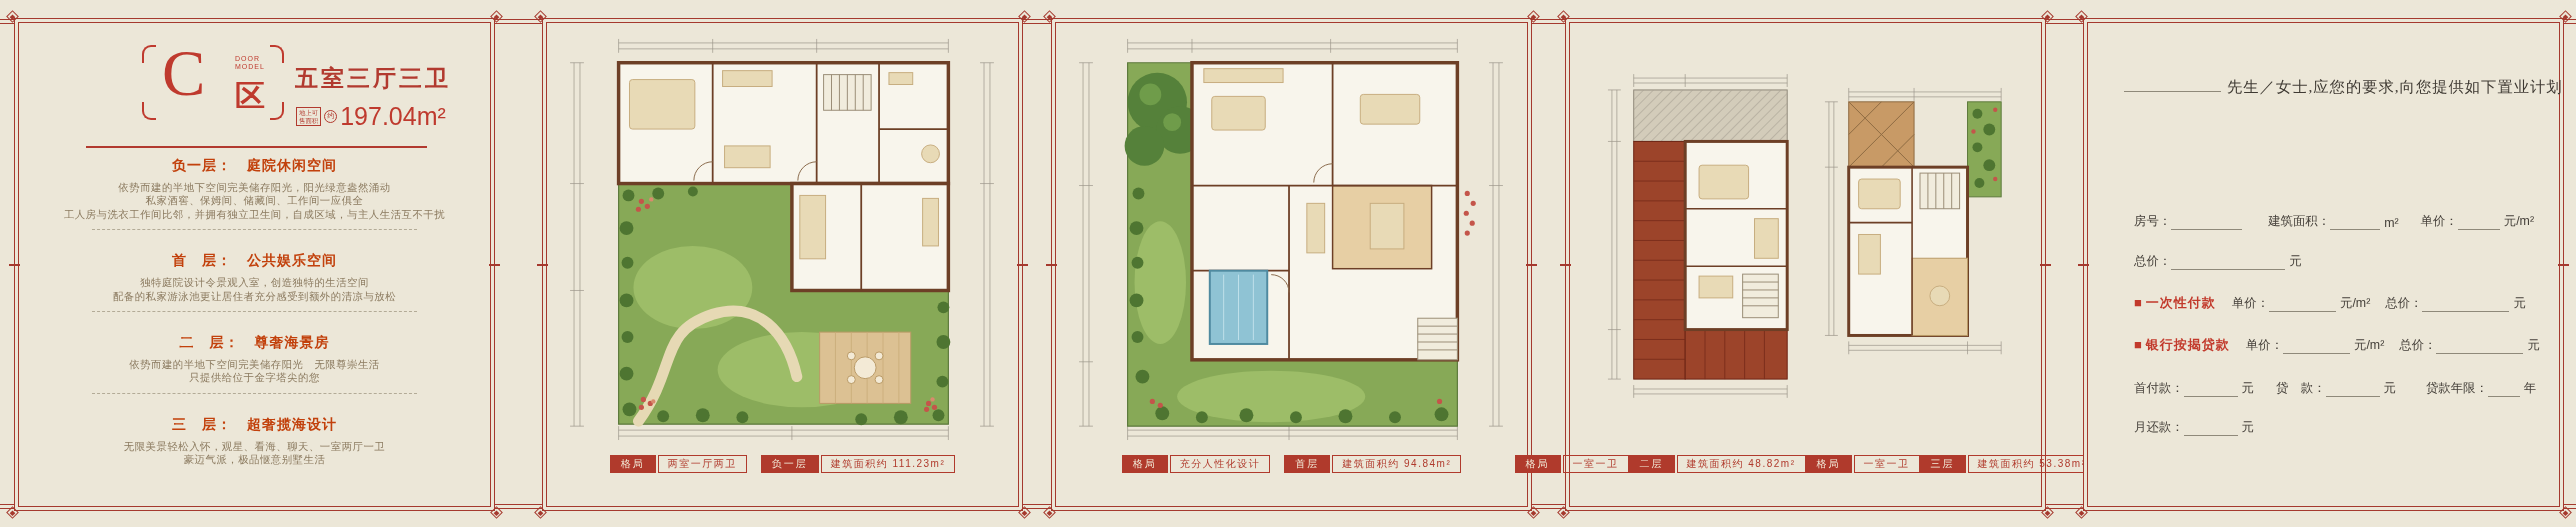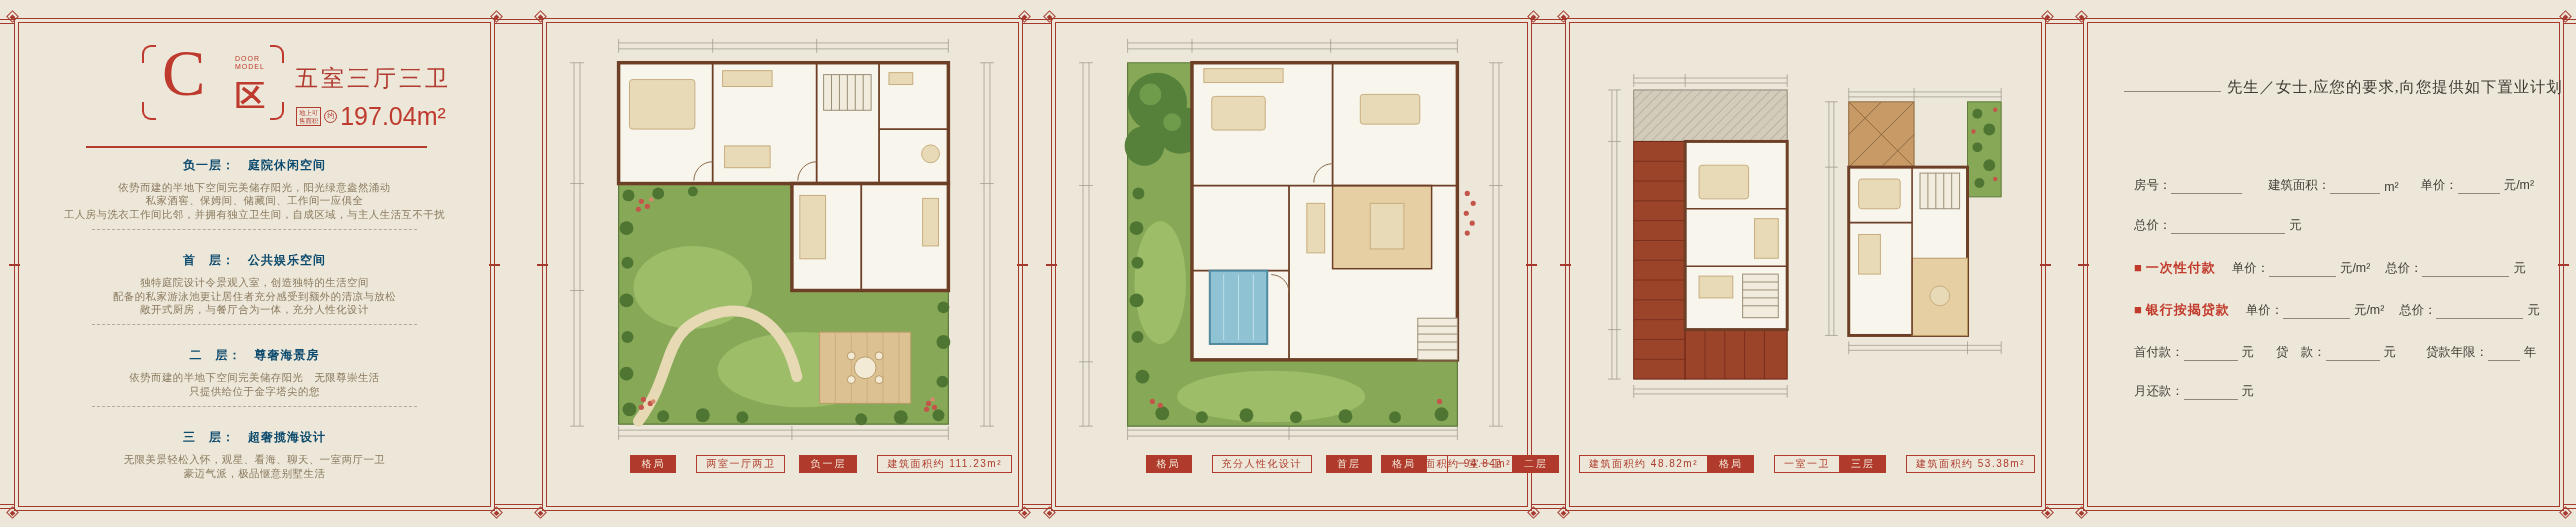--- a/index.html
+++ b/index.html
@@ -21,51 +21,51 @@
   .logo-sub{position:absolute;left:220px;top:36px;color:#bf3a2e;font-size:7px;line-height:8px;
             letter-spacing:1px;font-family:"Liberation Sans",sans-serif;}
   .logo-zone{position:absolute;left:220px;top:57px;font-size:30px;color:#bf3a2e;font-weight:700;}
   .brk{position:absolute;top:26px;width:14px;height:75px;}
   .brk i{position:absolute;width:12px;height:16px;border:0 solid #bf3a2e;font-style:normal;}
   .brk.bl2{left:127px}.brk.br2{left:255px}
   .brk.bl2 i.t{top:0;left:0;border-left-width:2px;border-top-width:2px;border-radius:9px 0 0 0;}
   .brk.bl2 i.b{bottom:0;left:0;border-left-width:2px;border-bottom-width:2px;border-radius:0 0 0 9px;}
   .brk.br2 i.t{top:0;right:0;border-right-width:2px;border-top-width:2px;border-radius:0 9px 0 0;}
   .brk.br2 i.b{bottom:0;right:0;border-right-width:2px;border-bottom-width:2px;border-radius:0 0 9px 0;}
-  .hero-title{position:absolute;left:280px;top:44px;font-size:23px;font-weight:400;color:#b23a2f;letter-spacing:3px;}
+  .hero-title{position:absolute;left:280px;top:44px;font-size:23px;font-weight:700;color:#b23a2f;letter-spacing:3px;}
   .area-row{position:absolute;left:281px;top:83px;display:flex;align-items:center;}
   .area-tag{border:1px solid #b23a2f;color:#b23a2f;font-size:6.4px;line-height:7.4px;padding:1px 2px;
             text-align:center;font-family:"Liberation Sans",sans-serif;}
   .approx{width:11px;height:11px;border:1px solid #b23a2f;border-radius:50%;color:#b23a2f;font-size:7px;
           line-height:11px;text-align:center;margin:0 3px;}
   .area-num{font-family:"Liberation Sans",sans-serif;font-size:25px;color:#bf3a2e;}
   .red-rule{position:absolute;left:71px;top:127px;width:341px;height:2px;background:#b23a2f;}
   .secs{position:absolute;left:20px;right:20px;top:139px;}
-  .sec-h{color:#0c4a6e;font-size:12px;line-height:15px;font-weight:700;text-align:center;letter-spacing:1px;}
+  .sec-h{color:#c2410c;font-size:14px;line-height:15px;font-weight:700;text-align:center;letter-spacing:1px;}
   .sec-p{color:#8b7a5f;font-size:10.4px;line-height:13.4px;text-align:center;letter-spacing:0.5px;margin-top:8px;}
   .sec-p div{white-space:nowrap;}
   .dash{border-top:1px dashed #b3ab97;width:74%;margin:8px auto 23px;}
   
   .plan-svg{position:absolute;}
-  .legend{position:absolute;left:0;right:10px;top:436px;display:flex;justify-content:flex-end;align-items:center;}
+  .legend{position:absolute;left:0;right:0;top:436px;display:flex;justify-content:center;align-items:center;}
   .badge{background:#b03a2c;color:#f3ecd9;font-size:10px;line-height:12px;padding:3px 11px;
          font-family:"Liberation Sans",sans-serif;letter-spacing:2px;white-space:nowrap;}
   .badge-val{border:1px solid #b03a2c;color:#b03a2c;font-size:10px;line-height:12px;padding:2px 9px;
-             margin-left:20px;letter-spacing:1.5px;font-family:"Liberation Sans",sans-serif;white-space:nowrap;}
+             margin-left:2px;letter-spacing:1.5px;font-family:"Liberation Sans",sans-serif;white-space:nowrap;}
   .lg-gap{width:14px}.lg-wide{width:61px}
   
   .f-title{position:absolute;left:40px;top:57px;font-size:15.3px;font-weight:400;color:#3f3a33;letter-spacing:1px;white-space:nowrap;}
   .f-title .blank{height:15px;}
   .f-row{position:absolute;left:50px;display:flex;align-items:flex-end;white-space:nowrap;
          font-family:"Liberation Sans",sans-serif;font-size:12.4px;color:#45403a;}
   .blank{display:inline-block;border-bottom:1px solid #8f897a;height:13px;}
   .sp{display:inline-block;}
   .opt{color:#c23a2c;font-weight:700;font-size:13px;letter-spacing:1px;}
   .opt i{font-style:normal;margin-right:3px;}
-  .unit{margin-left:4px;}
+  .unit{margin-left:4px;margin-top:36px;}
 </style>
 </head>
 <body>
 
 <div class="sheet">
   <div class="hline" style="top:19px"></div>
   <div class="hline" style="top:23px"></div>
   <div class="hline" style="top:504px"></div>
   <div class="hline" style="top:508px"></div>
 
@@ -111,21 +111,20 @@
           <div>私家酒窖、保姆间、储藏间、工作间一应俱全</div>
           <div>工人房与洗衣工作间比邻，并拥有独立卫生间，自成区域，与主人生活互不干扰</div>
         </div>
         <div class="dash"></div>
       </div>
       <div>
         <div class="sec-h">首　层：　公共娱乐空间</div>
         <div class="sec-p">
           <div>独特庭院设计令景观入室，创造独特的生活空间</div>
           <div>配备的私家游泳池更让居住者充分感受到额外的清凉与放松</div>
-          <div>敞开式厨房，与餐厅合为一体，充分人性化设计</div>
         </div>
         <div class="dash"></div>
       </div>
       <div>
         <div class="sec-h">二　层：　尊奢海景房</div>
         <div class="sec-p">
           <div>依势而建的半地下空间完美储存阳光　无限尊崇生活</div>
           <div>只提供给位于金字塔尖的您</div>
         </div>
         <div class="dash"></div>

